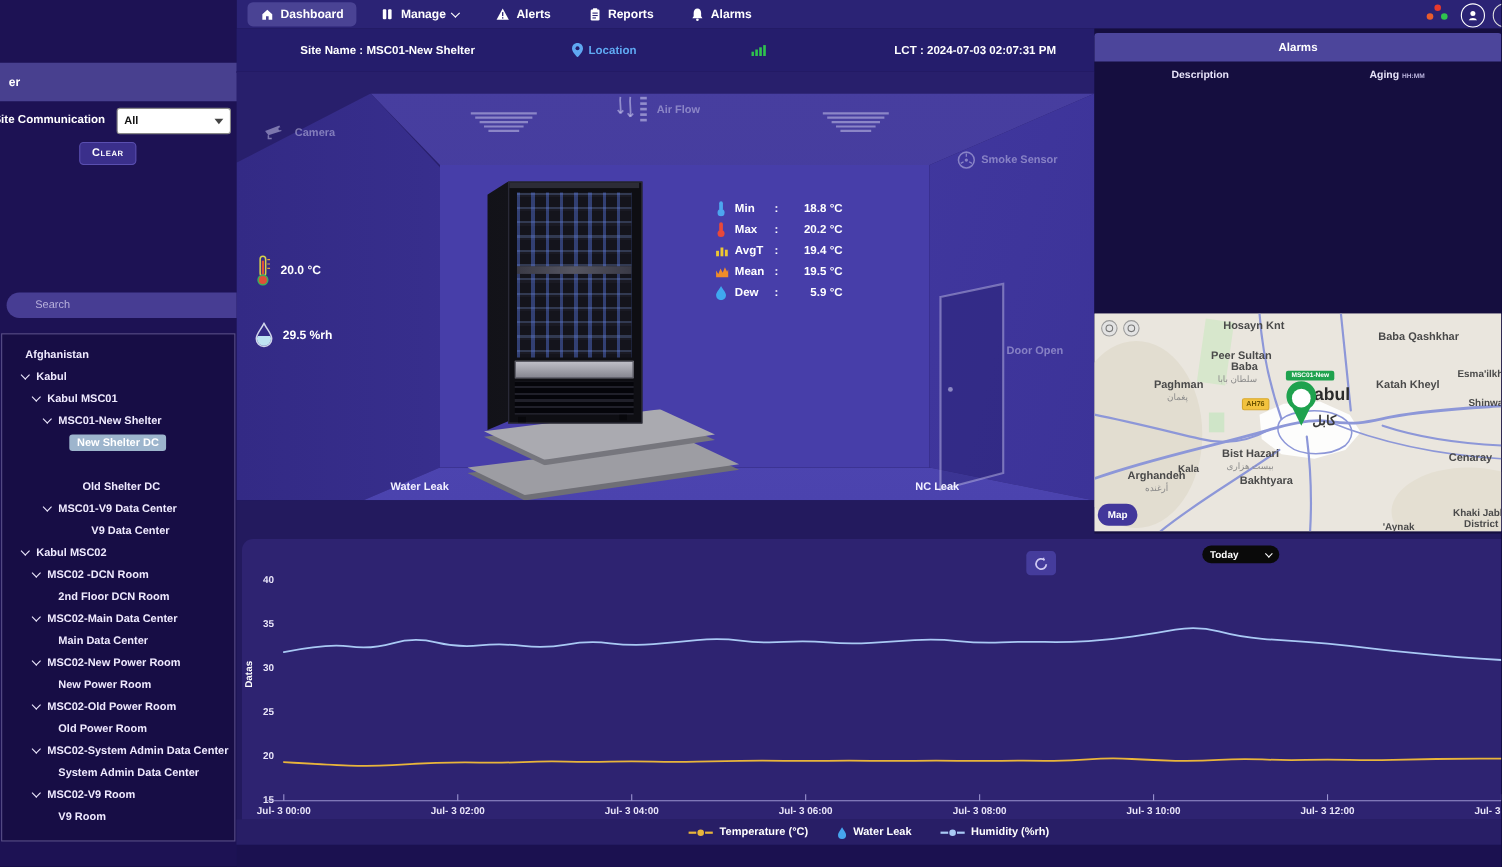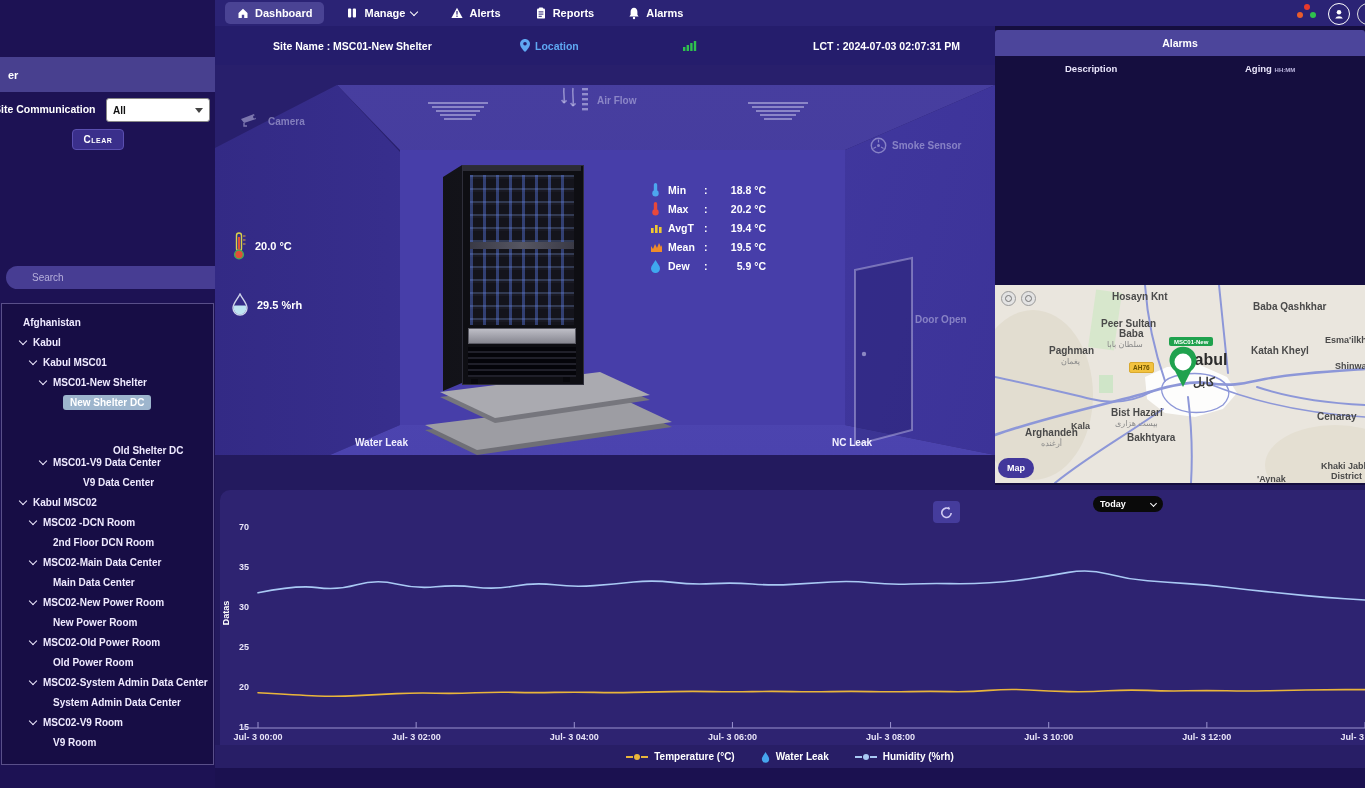--- a/index.html
+++ b/index.html
@@ -153,21 +153,21 @@
           <span>Kabul MSC01</span>
         </div>
         <div class="trow" style="top: 68px; padding-left: 38px;">
           <span class="chev" style="margin-right: 7px;"></span>
           <span>MSC01-New Shelter</span>
         </div>
         <div class="trow" style="top: 88px; padding-left: 48px;">
           <span style="display: inline-block; width: 13px;"></span>
           <span class="tpill">New Shelter DC</span>
         </div>
-        <div class="trow" style="top: 136px; padding-left: 60px; margin-left: 38px;">
+        <div class="trow" style="top: 128px; padding-left: 60px;">
           <span style="display: inline-block; width: 13px;"></span>
           <span>Old Shelter DC</span>
         </div>
         <div class="trow" style="top: 148px; padding-left: 38px;">
           <span class="chev" style="margin-right: 7px;"></span>
           <span>MSC01-V9 Data Center</span>
         </div>
         <div class="trow" style="top: 168px; padding-left: 68px;">
           <span style="display: inline-block; width: 13px;"></span>
           <span>V9 Data Center</span>
@@ -425,21 +425,21 @@
         <path d="M11.2 7 A4.7 4.7 0 1 1 9.6 3.2" fill="none" stroke="#cfc9f2" stroke-width="1.6"></path>
         <path d="M9.2 0.6 L9.6 3.6 L6.8 2.6 Z" fill="#cfc9f2"></path>
       </svg>
   </div>
   <div class="abs today-sel">
     <span>Today</span>
     <span class="chev" style="width:4px;height:4px;"></span>
   </div>
   <div class="abs" style="left:196px;top:608px;width:60px;text-align:center;transform:rotate(-90deg);font-size:9px;font-weight:700;color:#fff;">Datas</div>
   <div class="abs" id="ylabels" style="left:215px;top:455px;width:40px;height:290px;">
-      <div class="ylab" style="left: 8px; top: 67px;">70</div>
+      <div class="ylab" style="left: 8px; top: 67px;">40</div>
       <div class="ylab" style="left: 8px; top: 107px;">35</div>
       <div class="ylab" style="left: 8px; top: 147px;">30</div>
       <div class="ylab" style="left: 8px; top: 187px;">25</div>
       <div class="ylab" style="left: 8px; top: 227px;">20</div>
       <div class="ylab" style="left: 8px; top: 267px;">15</div>
     </div>
   <svg class="abs" id="chartSvg" style="left:215px;top:455px;" width="1150" height="290" viewBox="0 0 1150 290">
       <line x1="28" y1="273" x2="1150" y2="273" stroke="#9a93cf" stroke-width="1"></line>
       <line x1="43" y1="267" x2="43" y2="273" stroke="#9a93cf" stroke-width="1"></line>
       <line x1="201.14285714285714" y1="267" x2="201.14285714285714" y2="273" stroke="#9a93cf" stroke-width="1"></line>

